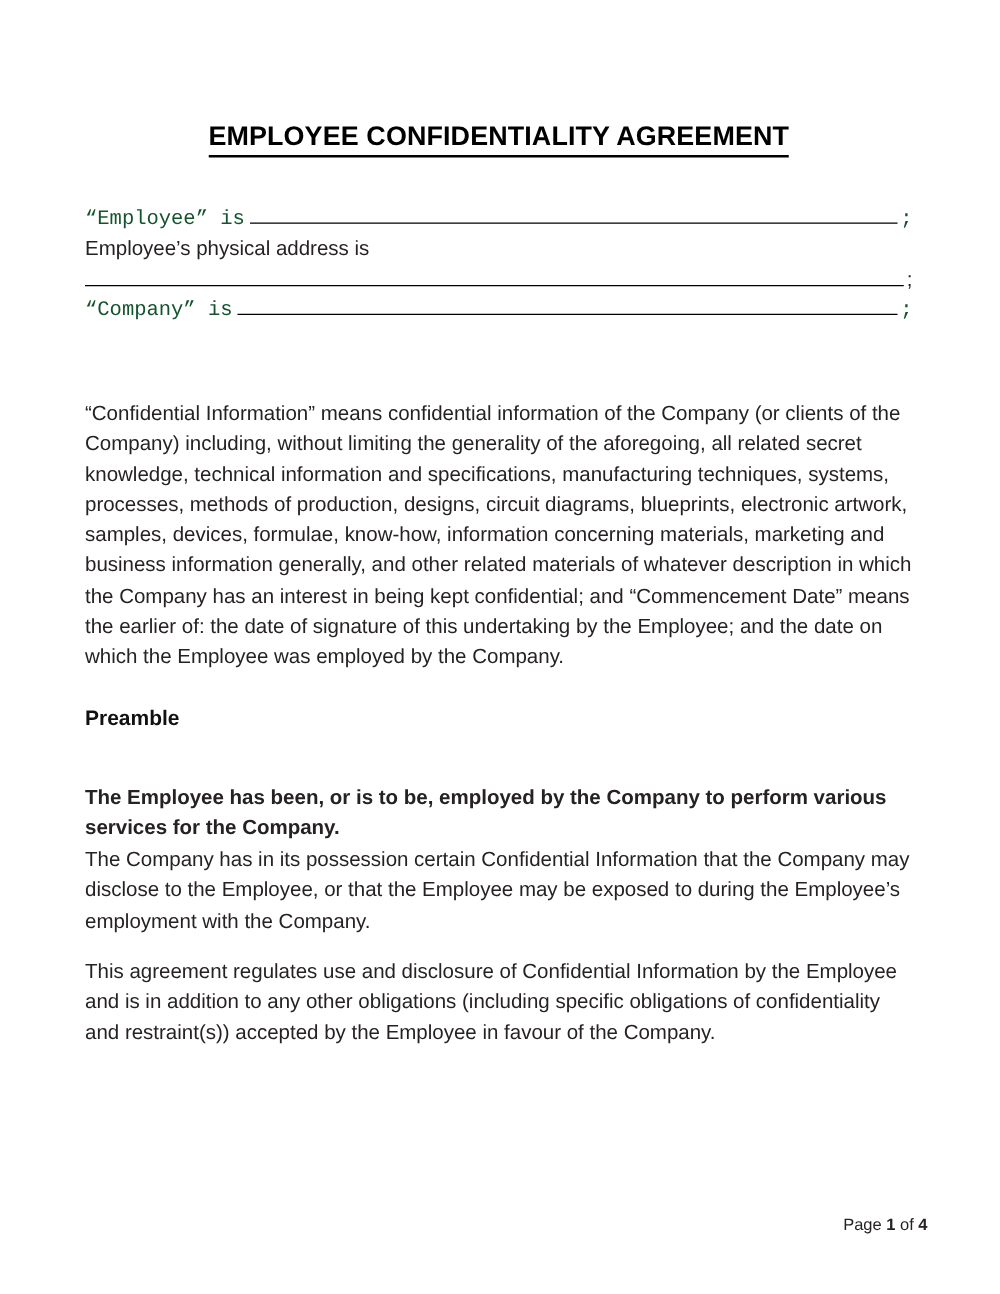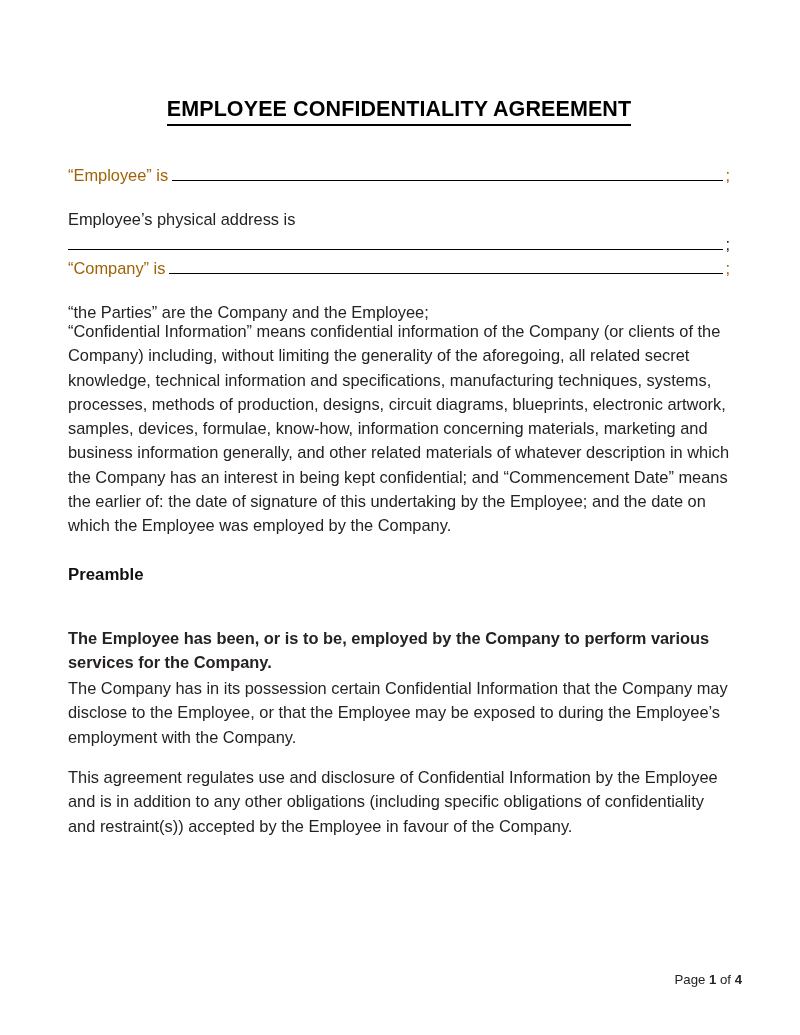--- a/index.html
+++ b/index.html
@@ -56,21 +56,20 @@
   .section {
     position: absolute;
     left: 0;
     width: 662px;
   }
   .line {
     font-size: 16.4px;
     line-height: 24.3px;
     color: #262223;
     white-space: nowrap;
-    margin-top: 20px;
   }
   .para {
     font-size: 16.4px;
     line-height: 24.3px;
     color: #262223;
     text-align: left;
     margin: 0;
   }
 
   
@@ -85,22 +84,23 @@
     font-size: 16.8px;
     color: #111;
   }
 
   
   .fill-row {
     display: flex;
     align-items: baseline;
     font-size: 16.4px;
     line-height: 24.3px;
-    color: #a16207;
+    color: #14532d;
     width: 662px;
+    font-family: Liberation Mono, monospace;
   }
   .fill-label { white-space: nowrap; }
   .fill-rule {
     flex: 1 1 auto;
     border-bottom: 1.6px solid #000;
     margin: 0 1px 0 4px;
     height: 14px;
   }
   .fill-tail {
     white-space: nowrap;
@@ -150,21 +150,20 @@
         <span class="fill-rule"></span>
         <span class="fill-tail">;</span>
       </div>
 
       <div class="fill-row">
         <span class="fill-label">“Company” is</span>
         <span class="fill-rule"></span>
         <span class="fill-tail">;</span>
       </div>
 
-      <div class="line">“the Parties” are the Company and the Employee;</div>
     </div>
 
     <p class="para section" style="top:319px;">“Confidential Information” means confidential information of the Company (or clients of the Company) including, without limiting the generality of the aforegoing, all related secret knowledge, technical information and specifications, manufacturing techniques, systems, processes, methods of production, designs, circuit diagrams, blueprints, electronic artwork, samples, devices, formulae, know-how, information concerning materials, marketing and business information generally, and other related materials of whatever description in which the Company has an interest in being kept confidential; and “Commencement Date” means the earlier of: the date of signature of this undertaking by the Employee; and the date on which the Employee was employed by the Company.</p>
 
     <div class="sec-head bold section" style="top:563px;">Preamble</div>
 
     <p class="para section" style="top:626px;font-weight:bold;">The Employee has been, or is to be, employed by the Company to perform various services for the Company.</p>
 
     <p class="para section" style="top:676px;">The Company has in its possession certain Confidential Information that the Company may disclose to the Employee, or that the Employee may be exposed to during the Employee’s employment with the Company.</p>
 

